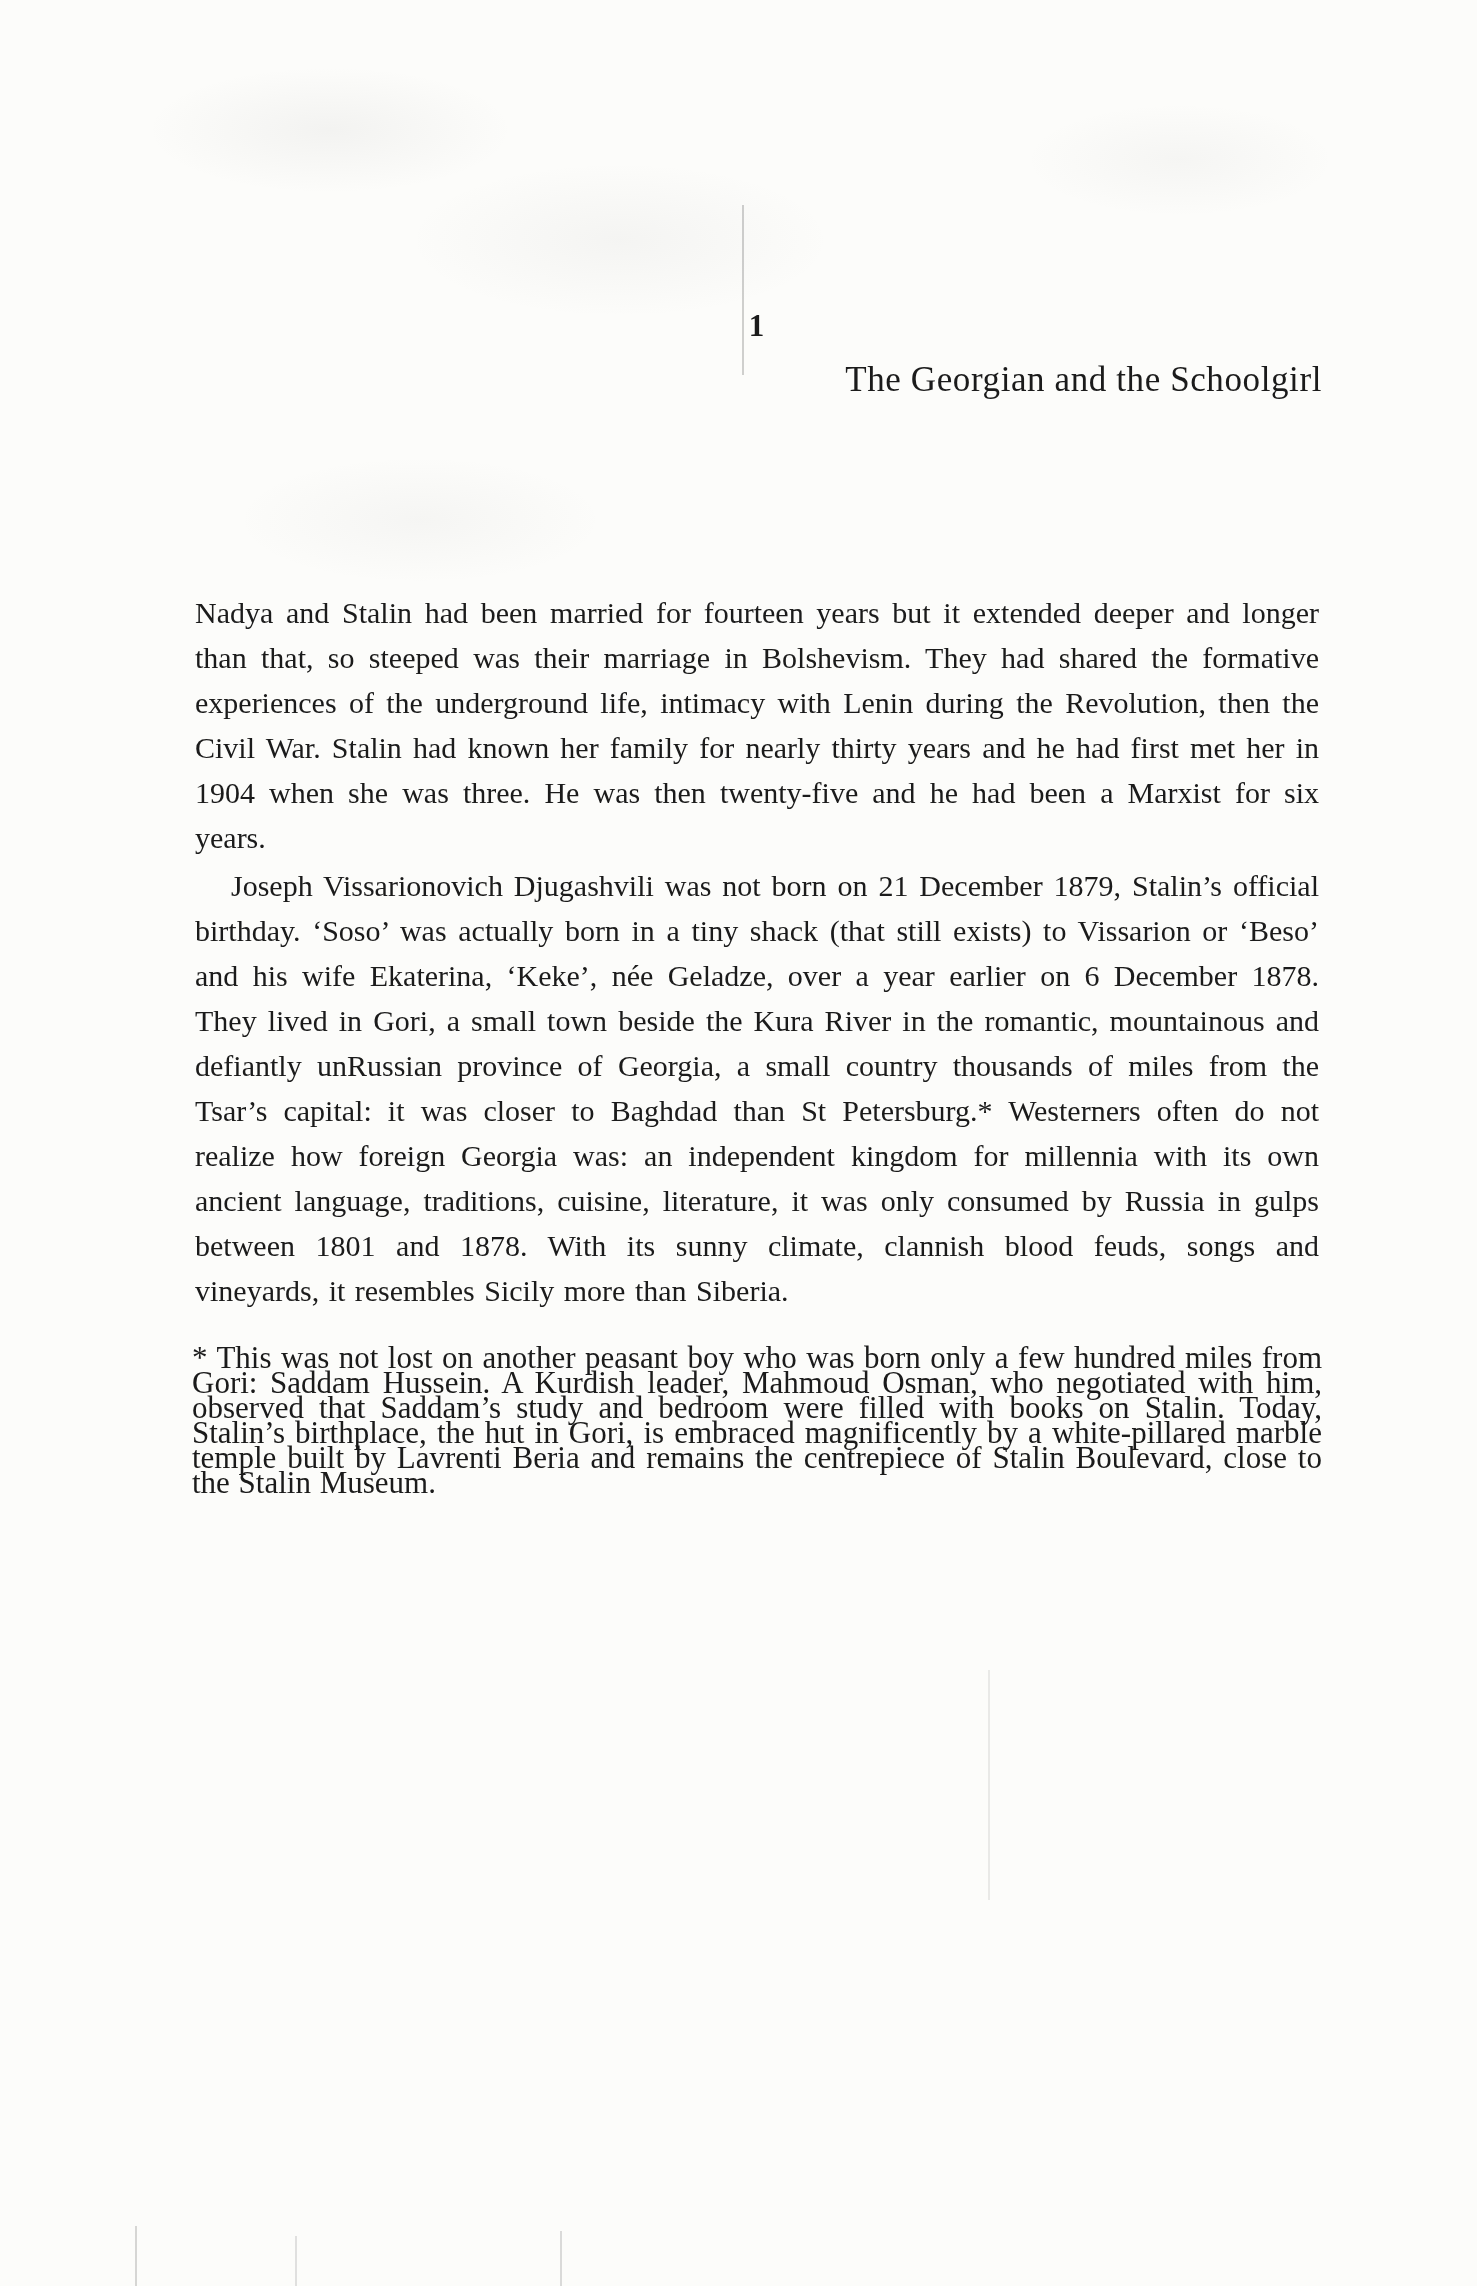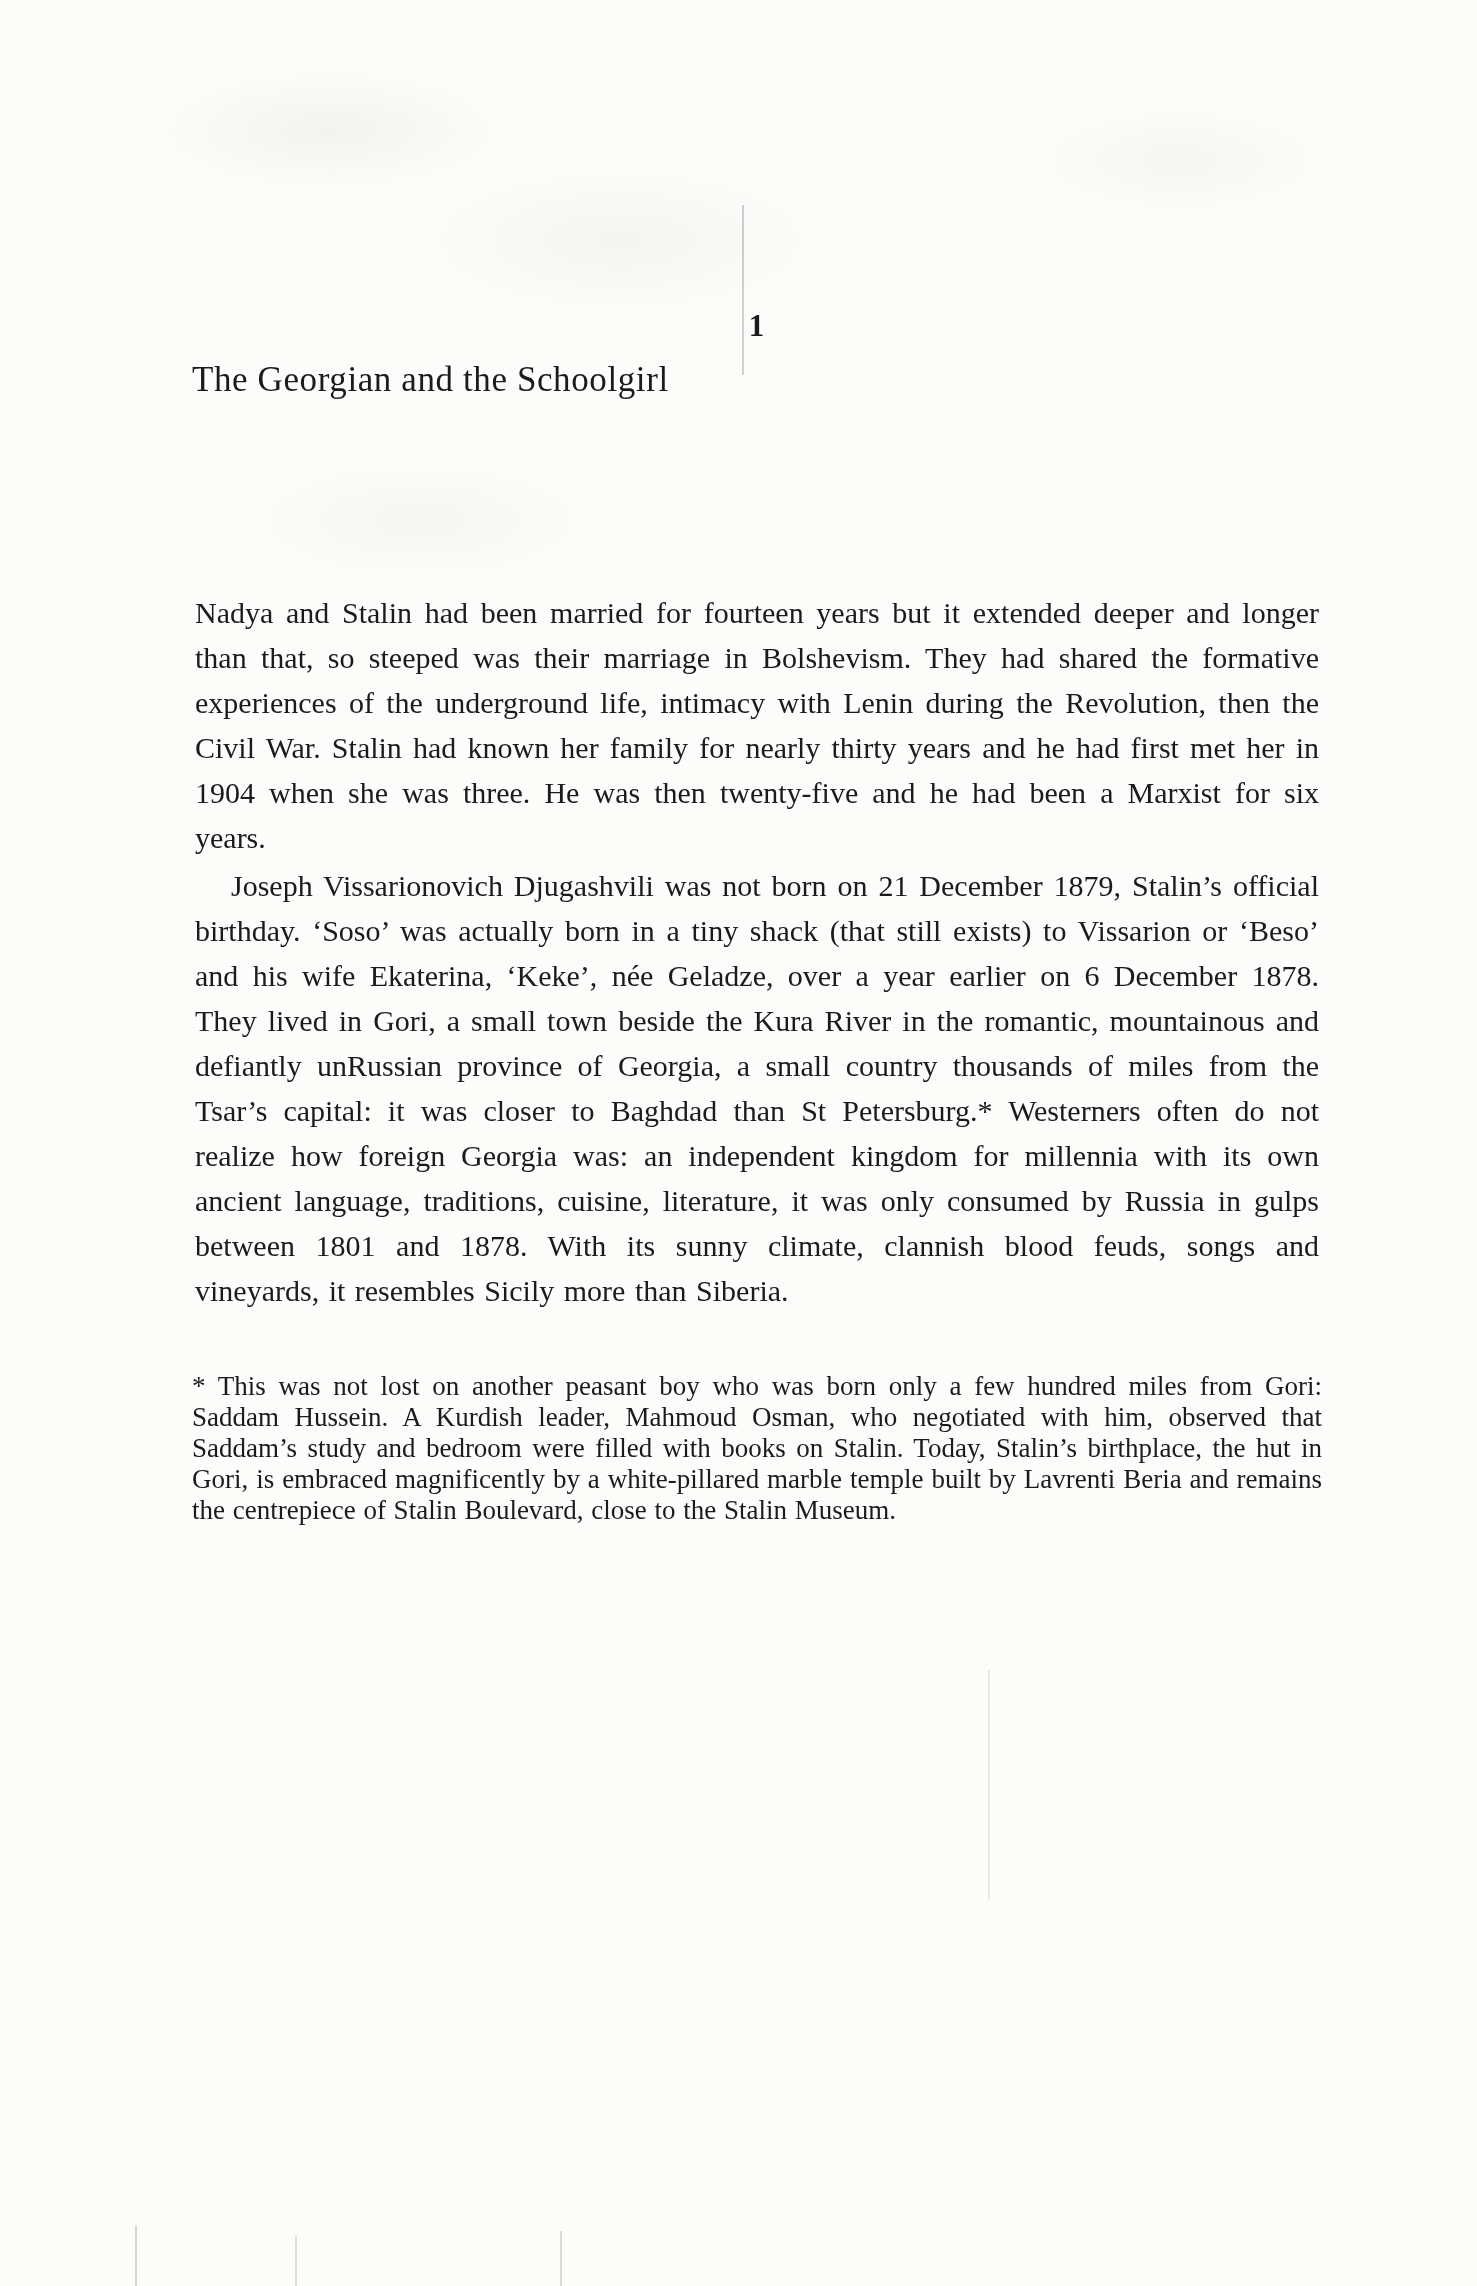--- a/index.html
+++ b/index.html
@@ -58,42 +58,42 @@
   }
   .chapter-number {
     padding-top: 308px;
     text-align: center;
     font-size: 31px;
     font-weight: 700;
     letter-spacing: 1px;
   }
   .chapter-title {
     margin: 16px 0 0 0;
-    text-align: left;
+    text-align: right;
     font-size: 35px;
     font-weight: 400;
     letter-spacing: 0.6px;
   }
   .body-text {
     margin-top: 190px;
     font-size: 30px;
     line-height: 45px;
     text-align: justify;
     word-spacing: 2px;
   }
   .body-text p {
     margin: 3px;
   }
   .body-text p.indent {
     text-indent: 36px;
   }
   .footnote {
-    margin-top: 58px;
-    font-size: 27px;
-    line-height: 31px;
+    margin-top: 32px;
+    font-size: 31px;
+    line-height: 25px;
     text-align: justify;
     word-spacing: 1px;
   }
 </style>
 </head>
 <body>
 
 <div class="page">
 
   <div class="artifact-vline"></div>

